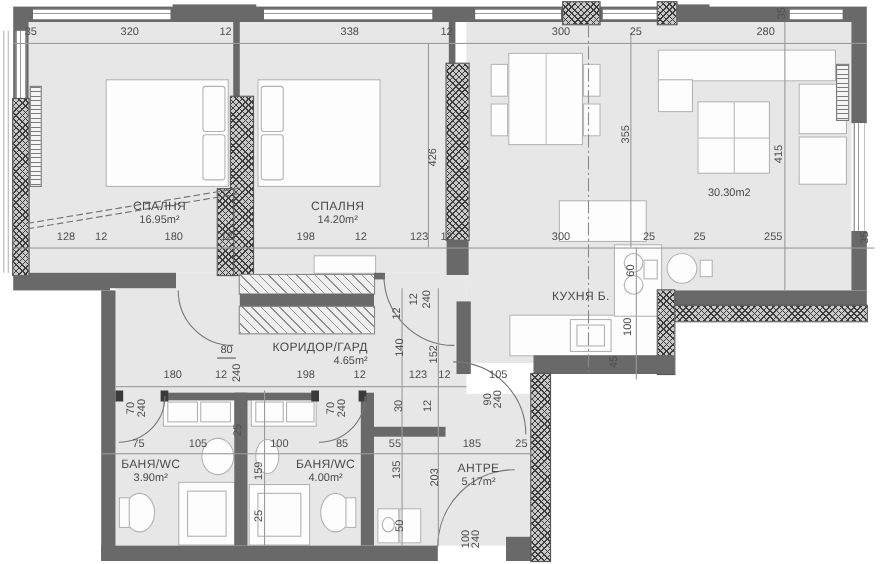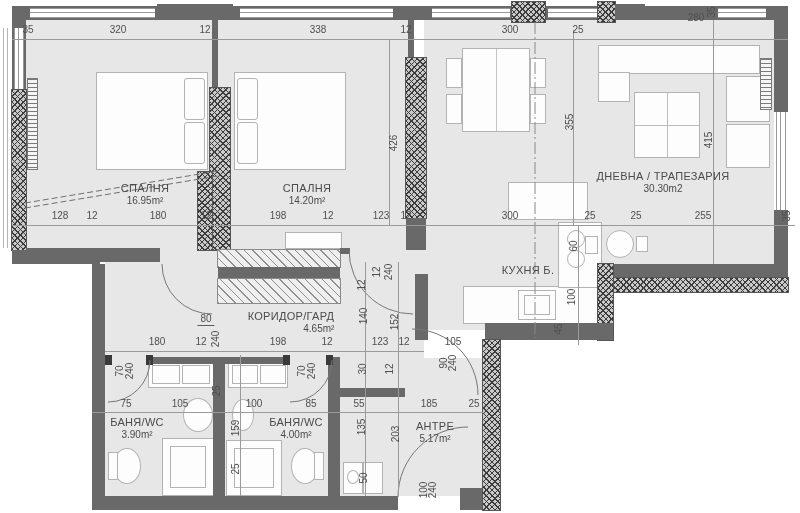--- a/index.html
+++ b/index.html
@@ -184,21 +184,21 @@
   <div class="dl" style="left:578px;top:225px;width:1px;height:120px;"></div>
 
   <div>
       <div class="dim" style="left: 28px; top: 30px;">35</div>
       <div class="dim" style="left: 118px; top: 30px;">320</div>
       <div class="dim" style="left: 205px; top: 30px;">12</div>
       <div class="dim" style="left: 318px; top: 30px;">338</div>
       <div class="dim" style="left: 406px; top: 30px;">12</div>
       <div class="dim" style="left: 510px; top: 30px;">300</div>
       <div class="dim" style="left: 578px; top: 30px;">25</div>
-      <div class="dim" style="left: 696px; top: 18px; text-align: center;">280</div>
+      <div class="dim" style="left: 696px; top: 30px; text-align: center;">280</div>
       <div class="dim rot" style="left: 712px; top: 12px;">35</div>
       <div class="dim" style="left: 60px; top: 216px;">128</div>
       <div class="dim" style="left: 92px; top: 216px;">12</div>
       <div class="dim" style="left: 158px; top: 216px;">180</div>
       <div class="dim" style="left: 206px; top: 216px;">12</div>
       <div class="dim" style="left: 278px; top: 216px;">198</div>
       <div class="dim" style="left: 328px; top: 216px;">12</div>
       <div class="dim" style="left: 381px; top: 216px;">123</div>
       <div class="dim" style="left: 406px; top: 216px;">12</div>
       <div class="dim" style="left: 510px; top: 216px;">300</div>
@@ -253,21 +253,20 @@
 
   <div class="rlabel" style="left:145px;top:182px;">
     <div class="rname">СПАЛНЯ</div>
     <div class="rarea">16.95m²</div>
   </div>
   <div class="rlabel" style="left:307px;top:182px;">
     <div class="rname">СПАЛНЯ</div>
     <div class="rarea">14.20m²</div>
   </div>
   <div class="rlabel" style="left:663px;top:170px;">
-    <div class="rname">ДНЕВНА / ТРАПЕЗАРИЯ</div>
     <div class="rarea">30.30m2</div>
   </div>
   <div class="rlabel" style="left:528px;top:264px;">
     <div class="rname">КУХНЯ Б.</div>
   </div>
   <div class="rlabel" style="left:291px;top:310px;text-align:right;">
     <div class="rname">КОРИДОР/ГАРД</div>
     <div class="rarea">4.65m²</div>
   </div>
   <div class="rlabel" style="left:137px;top:416px;">

